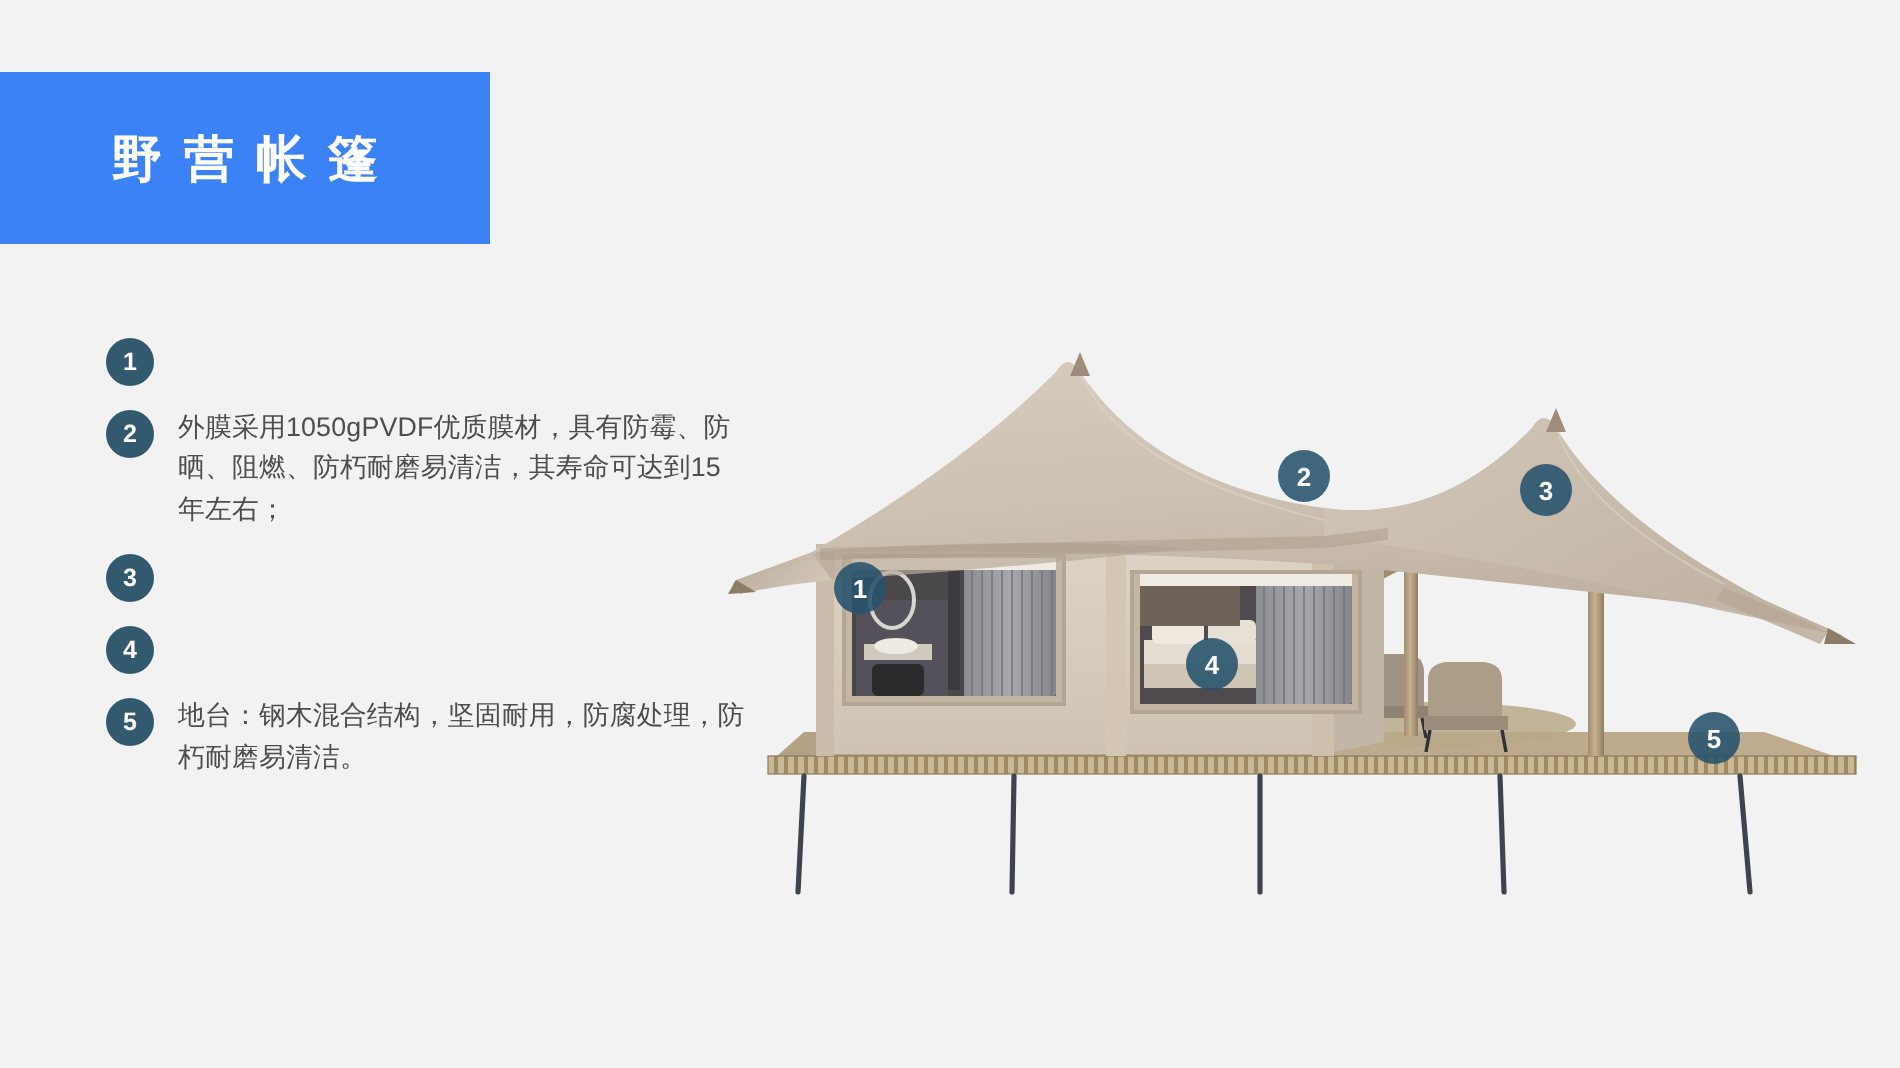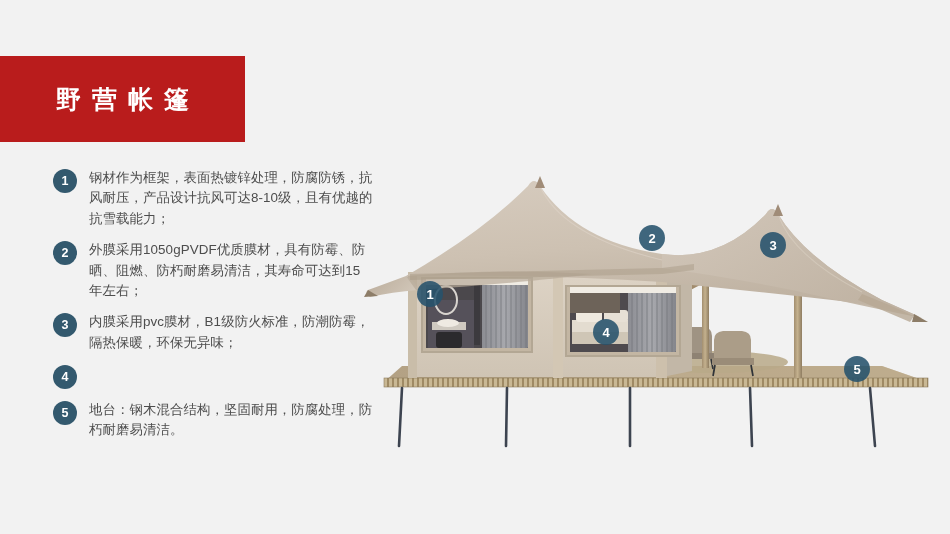--- a/index.html
+++ b/index.html
@@ -11,23 +11,23 @@
   }
   #slide {
     position: relative;
     width: 950px; height: 534px;
     background: #f2f2f2;
   }
 
   
   #title-banner {
     position: absolute;
-    left: 0; top: 56px;
+    left: 0; top: 36px;
     width: 245px; height: 86px;
-    background: #b91c1c;
+    background: #3b82f6;
     display: flex;
     align-items: center;
     justify-content: center;
   }
   #title-text {
     color: #ffffff;
     font-size: 25px;
     font-weight: bold;
     letter-spacing: 11px;
     text-indent: 11px;
@@ -115,31 +115,29 @@
 <div id="slide">
 
   <div id="title-banner">
     <div id="title-text">野营帐篷</div>
   </div>
 
   <div id="feature-list">
 
     <div class="feature-row">
       <div class="badge">1</div>
-      <div class="feature-text">钢材作为框架，表面热镀锌处理，防腐防锈，抗风耐压，产品设计抗风可达8-10级，且有优越的抗雪载能力；</div>
     </div>
 
     <div class="feature-row">
       <div class="badge">2</div>
       <div class="feature-text">外膜采用1050gPVDF优质膜材，具有防霉、防晒、阻燃、防朽耐磨易清洁，其寿命可达到15年左右；</div>
     </div>
 
     <div class="feature-row">
       <div class="badge">3</div>
-      <div class="feature-text">内膜采用pvc膜材，B1级防火标准，防潮防霉，隔热保暖，环保无异味；</div>
     </div>
 
     <div class="feature-row">
       <div class="badge">4</div>
     </div>
 
     <div class="feature-row">
       <div class="badge">5</div>
       <div class="feature-text">地台：钢木混合结构，坚固耐用，防腐处理，防朽耐磨易清洁。</div>
     </div>

